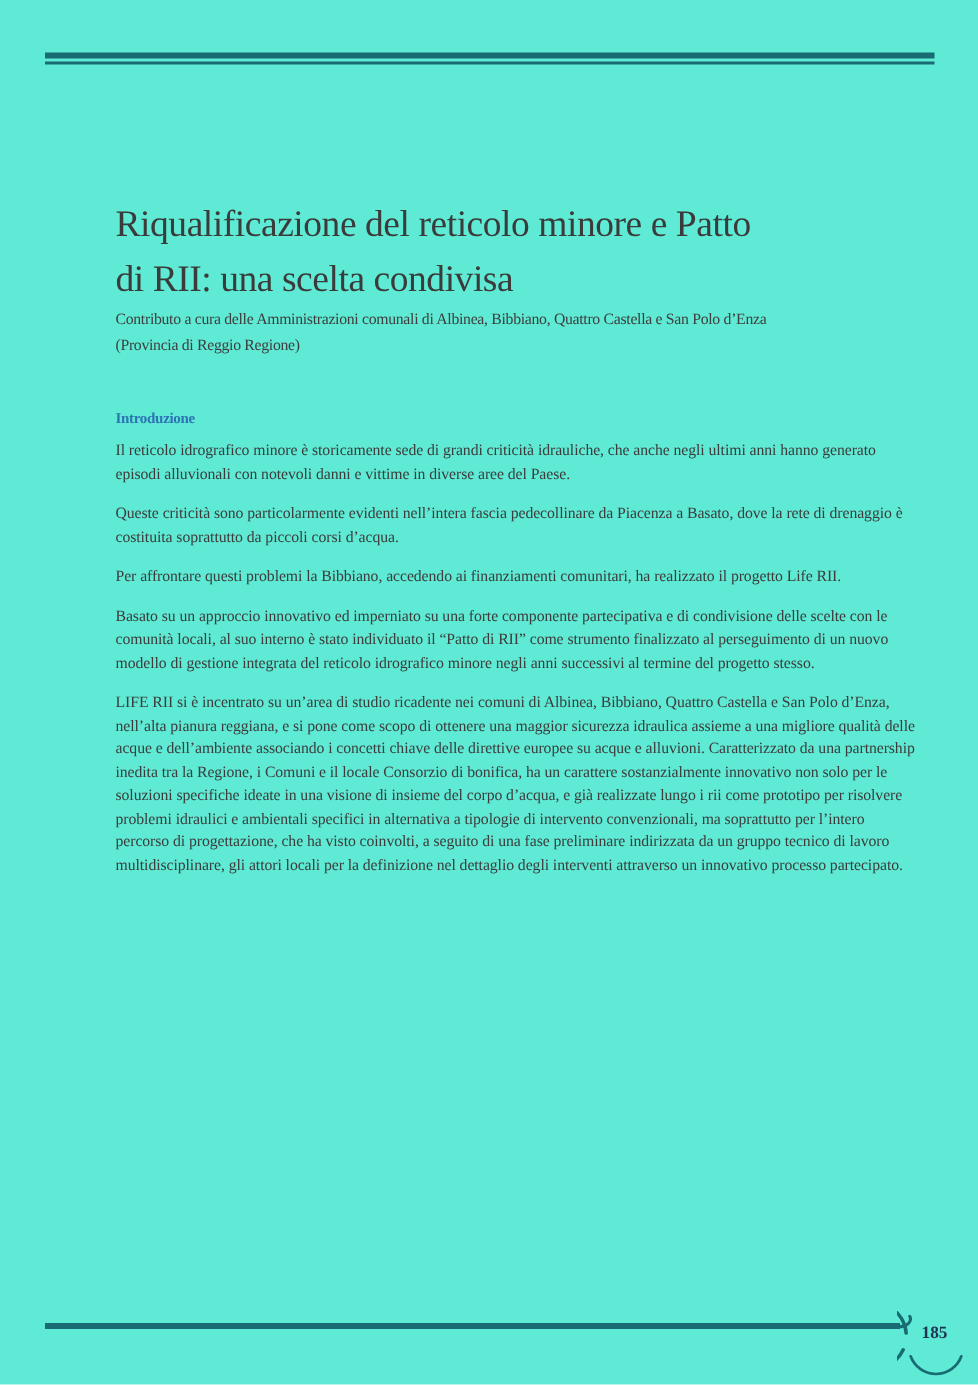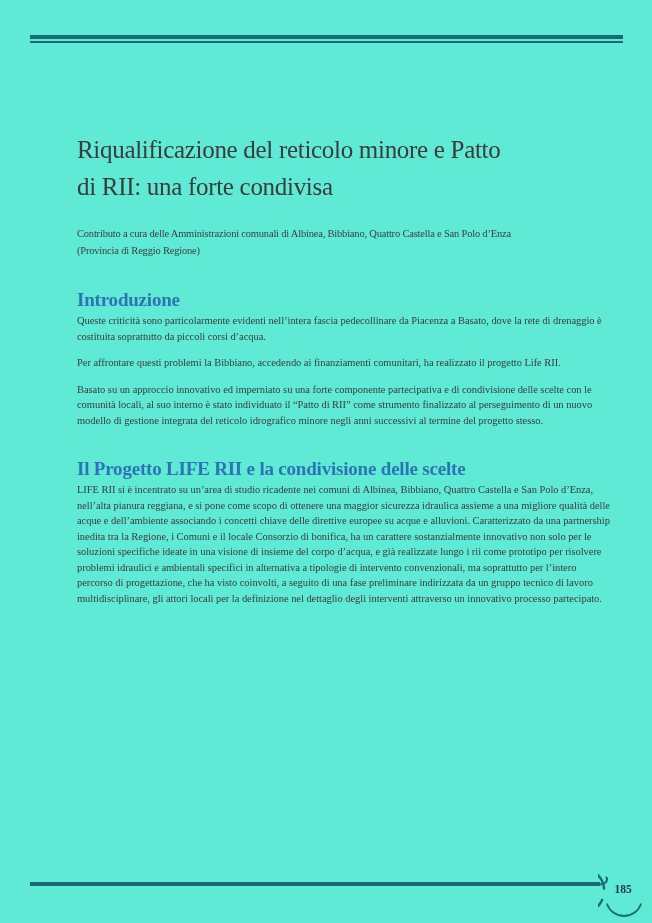--- a/index.html
+++ b/index.html
@@ -37,32 +37,32 @@
   .title-line {
     font-size: 25px;
     font-weight: 300;
     color: #3b3b3b;
     line-height: 37px;
     letter-spacing: -0.3px;
     white-space: nowrap;
   }
 
   .subtitle {
-    margin-top: 20px;
+    margin-top: 0;
   }
   .subtitle-line {
     font-size: 10.5px;
     line-height: 17px;
     color: #3e3e3e;
     letter-spacing: -0.2px;
     white-space: nowrap;
   }
 
   h2.section-heading {
-    font-size: 19px;
+    font-size: 10px;
     font-weight: bold;
     color: #2e74b5;
     letter-spacing: -0.2px;
     margin: 31px 0 3px 0;
     line-height: 20px;
   }
 
   p.body-par {
     font-size: 10.5px;
     line-height: 15.5px;
@@ -110,34 +110,34 @@
 
   <div class="top-rule">
     <div class="rule-thick"></div>
     <div class="rule-thin"></div>
   </div>
 
   <div class="content">
 
     <h1 style="margin:0; font-weight:normal;">
       <div class="title-line">Riqualificazione del reticolo minore e Patto</div>
-      <div class="title-line">di RII: una forte condivisa</div>
+      <div class="title-line">di RII: una scelta condivisa</div>
     </h1>
 
     <div class="subtitle">
       <div class="subtitle-line">Contributo a cura delle Amministrazioni comunali di Albinea, Bibbiano, Quattro Castella e San Polo d’Enza</div>
       <div class="subtitle-line">(Provincia di Reggio Regione)</div>
     </div>
 
     <h2 class="section-heading">Introduzione</h2>
+    <p class="body-par">Il reticolo idrografico minore è storicamente sede di grandi criticità idrauliche, che anche negli ultimi anni hanno generato episodi alluvionali con notevoli danni e vittime in diverse aree del Paese.</p>
     <p class="body-par">Queste criticità sono particolarmente evidenti nell’intera fascia pedecollinare da Piacenza a Basato, dove la rete di drenaggio è costituita soprattutto da piccoli corsi d’acqua.</p>
     <p class="body-par">Per affrontare questi problemi la Bibbiano, accedendo ai finanziamenti comunitari, ha realizzato il progetto Life RII.</p>
     <p class="body-par">Basato su un approccio innovativo ed imperniato su una forte componente partecipativa e di condivisione delle scelte con le comunità locali, al suo interno è stato individuato il “Patto di RII” come strumento finalizzato al perseguimento di un nuovo modello di gestione integrata del reticolo idrografico minore negli anni successivi al termine del progetto stesso.</p>
 
-    <h2 class="section-heading">Il Progetto LIFE RII e la condivisione delle scelte</h2>
     <p class="body-par">LIFE RII si è incentrato su un’area di studio ricadente nei comuni di Albinea, Bibbiano, Quattro Castella e San Polo d’Enza, nell’alta pianura reggiana, e si pone come scopo di ottenere una maggior sicurezza idraulica assieme a una migliore qualità delle acque e dell’ambiente associando i concetti chiave delle direttive europee su acque e alluvioni. Caratterizzato da una partnership inedita tra la Regione, i Comuni e il locale Consorzio di bonifica, ha un carattere sostanzialmente innovativo non solo per le soluzioni specifiche ideate in una visione di insieme del corpo d’acqua, e già realizzate lungo i rii come prototipo per risolvere problemi idraulici e ambientali specifici in alternativa a tipologie di intervento convenzionali, ma soprattutto per l’intero percorso di progettazione, che ha visto coinvolti, a seguito di una fase preliminare indirizzata da un gruppo tecnico di lavoro multidisciplinare, gli attori locali per la definizione nel dettaglio degli interventi attraverso un innovativo processo partecipato.</p>
 
   </div>
 
   <div class="footer-rule"></div>
 
   <div class="page-number-badge">
     <svg width="50" height="50" viewBox="0 0 50 50">
 
       <path d="M 4.1 25.9 A 22 22 0 1 1 6.1 14.7" fill="none" stroke="#196b73" stroke-width="2.4" stroke-linecap="round"></path>

